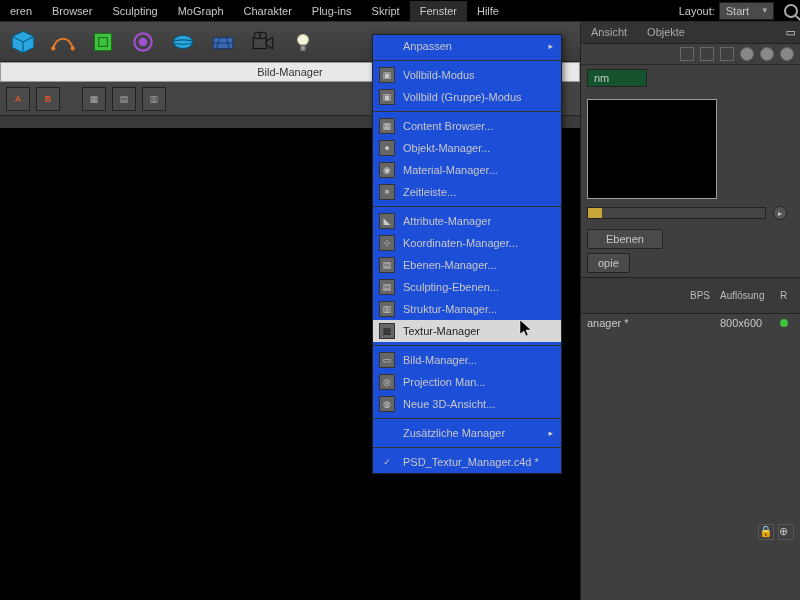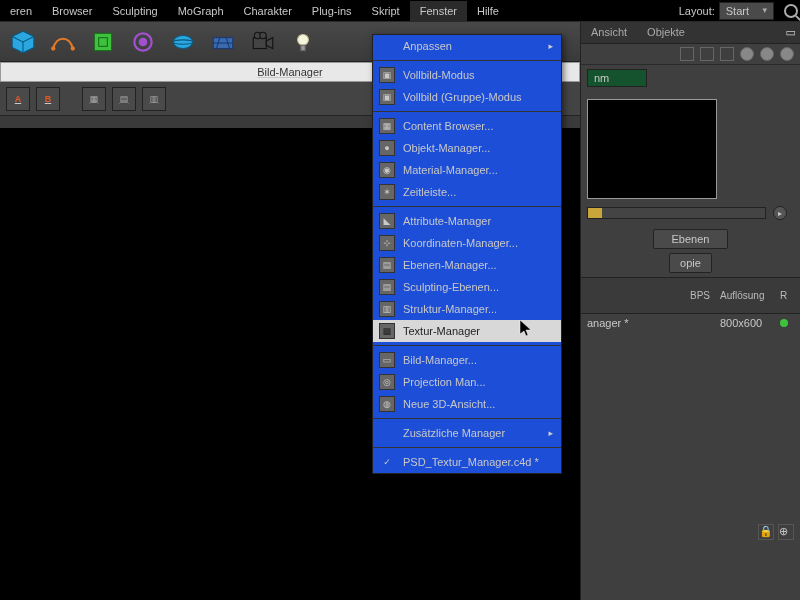--- a/index.html
+++ b/index.html
@@ -11,40 +11,40 @@
 .layout-label { margin-right:4px; }
 .layout-combo { background:#4a4a4a; border:1px solid #222; padding:2px 24px 2px 6px; position:relative; margin-right:10px; }
 .layout-combo::after { content:"▾"; position:absolute; right:6px; top:2px; color:#aaa; font-size:9px; }
 .search-icon { width:14px; height:14px; border:2px solid #aaa; border-radius:50%; position:relative; margin-right:2px; }
 .search-icon::after { content:""; position:absolute; width:6px; height:2px; background:#aaa; transform:rotate(45deg); bottom:-3px; right:-5px; }
 
 .toolbar { height:40px; background:linear-gradient(#484848,#3a3a3a); display:flex; align-items:center; padding:2px 6px; gap:6px; border-bottom:1px solid #222; }
 .tb-btn { width:34px; height:34px; display:flex; align-items:center; justify-content:center; border:1px solid transparent; border-radius:3px; }
 .tb-btn svg { width:26px; height:26px; }
 
-.main { position:absolute; top:62px; left:0; right:220px; bottom:0; background:#3a3a3a;text-decoration:underline; }
+.main { position:absolute; top:62px; left:0; right:220px; bottom:0; background:#3a3a3a; }
 .panel-head { background:#e8e8e8; color:#333; text-align:center; padding:3px 0; font-size:11px; border:1px solid #999; }
 .tool-row { height:34px; background:#444; display:flex; align-items:center; padding:0 6px; gap:6px; border-bottom:1px solid #222;}
 .mini-btn { width:24px; height:24px; background:#4a4a4a; border:1px solid #222; display:flex; align-items:center; justify-content:center; font-size:9px; color:#aaa; }
 .mini-btn.red { color:#e05a2a; font-weight:bold; }
 .viewport { position:absolute; top:66px; left:0; right:0; bottom:0; background:#000; }
 
 .right { position:absolute; top:22px; right:0; width:220px; bottom:0; background:#3f3f3f; border-left:1px solid #222; }
 .tabs { display:flex; background:#333; border-bottom:1px solid #222; }
 .tab { padding:4px 10px; color:#aaa; }
 .tab.active { background:#4a4a4a; color:#ddd; }
 .sub-row { display:flex; align-items:center; justify-content:flex-end; gap:4px; padding:3px 6px; border-bottom:1px solid #2a2a2a; }
 .row-icons span { display:inline-block; width:14px; height:14px; border:1px solid #666; margin-left:2px; }
 .input-field { background:#14532d; border:1px solid #222; padding:2px 6px; min-width:60px; display:inline-block; }
 .preview { width:130px; height:100px; background:#000; border:1px solid #999; margin:8px 6px; }
 .slider { height:12px; background:#444; border:1px solid #222; margin:0 6px 6px 6px; position:relative; }
 .slider::before{content:"";position:absolute;left:0;top:0;bottom:0;width:8%;background:#caa53a;}
 .slider-btn { width:14px; height:14px; border-radius:50%; background:#555; border:1px solid #222; position:absolute; right:-22px; top:-2px; display:flex; align-items:center; justify-content:center; font-size:8px;}
 .pill-btn { background:#4a4a4a; border:1px solid #222; padding:3px 18px; border-radius:2px; }
-.pill-row { display:flex; gap:6px; padding:4px 6px; justify-content:center;}
+.pill-row { display:flex; gap:6px; padding:4px 6px; justify-content:flex-start;}
 .table-head { display:flex; padding:12px 6px; border-top:1px solid #222; border-bottom:1px solid #222; background:#3a3a3a; }
 .th { font-size:10px; color:#bbb; }
 .table-row { display:flex; padding:3px 6px; align-items:center; }
 .dot-green { width:8px; height:8px; background:#3ec23e; border-radius:50%; display:inline-block; }
 .lock-row { position:absolute; bottom:60px; right:6px; display:flex; gap:4px; }
 .lock-row span { width:16px; height:16px; border:1px solid #555; display:inline-block; }
 
 .dropdown { position:absolute; top:22px; left:372px; width:190px; background:#1d4ed8; border:1px solid #222; box-shadow:2px 2px 6px rgba(0,0,0,.5); z-index:100;margin-top:12px; }
 .dd-item { display:flex; align-items:center; padding:3px 8px 3px 6px; gap:8px; }
 .dd-item:hover, .dd-item.hl { background:#d8d8d8; color:#222; }

